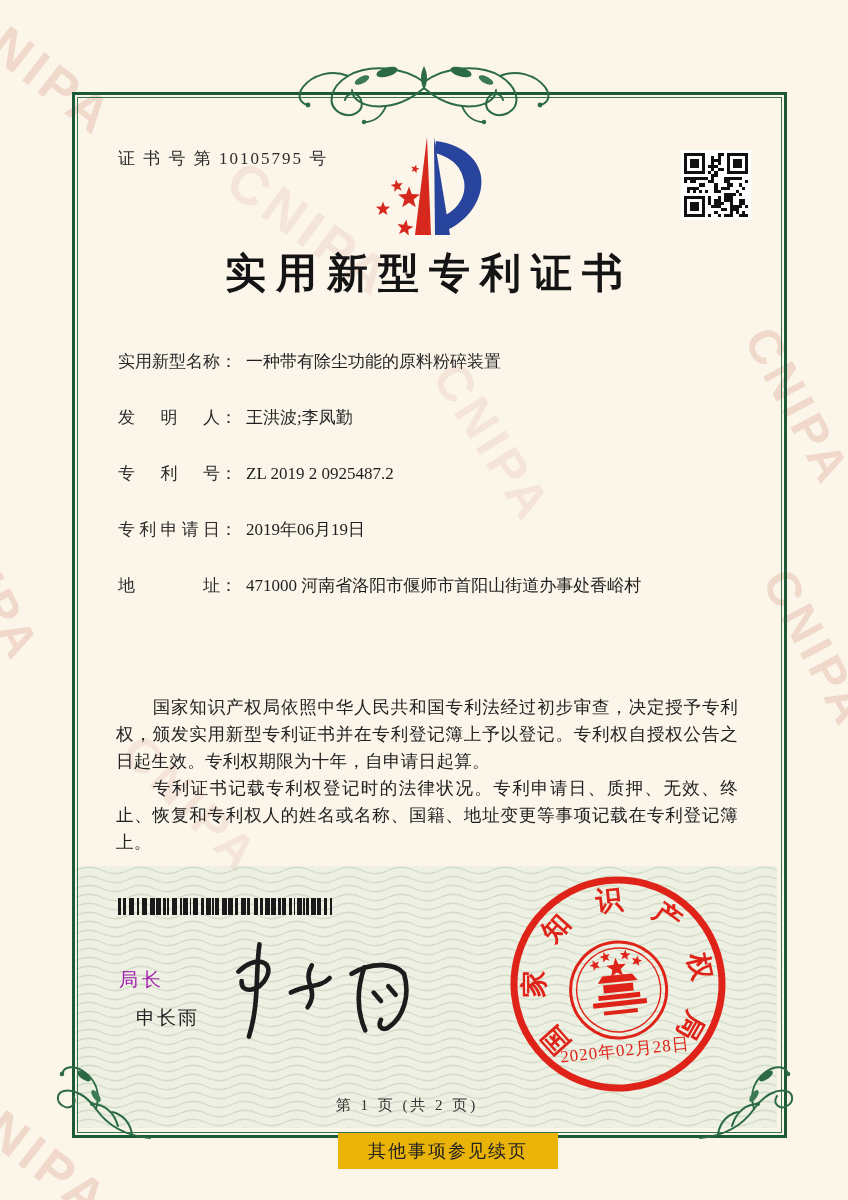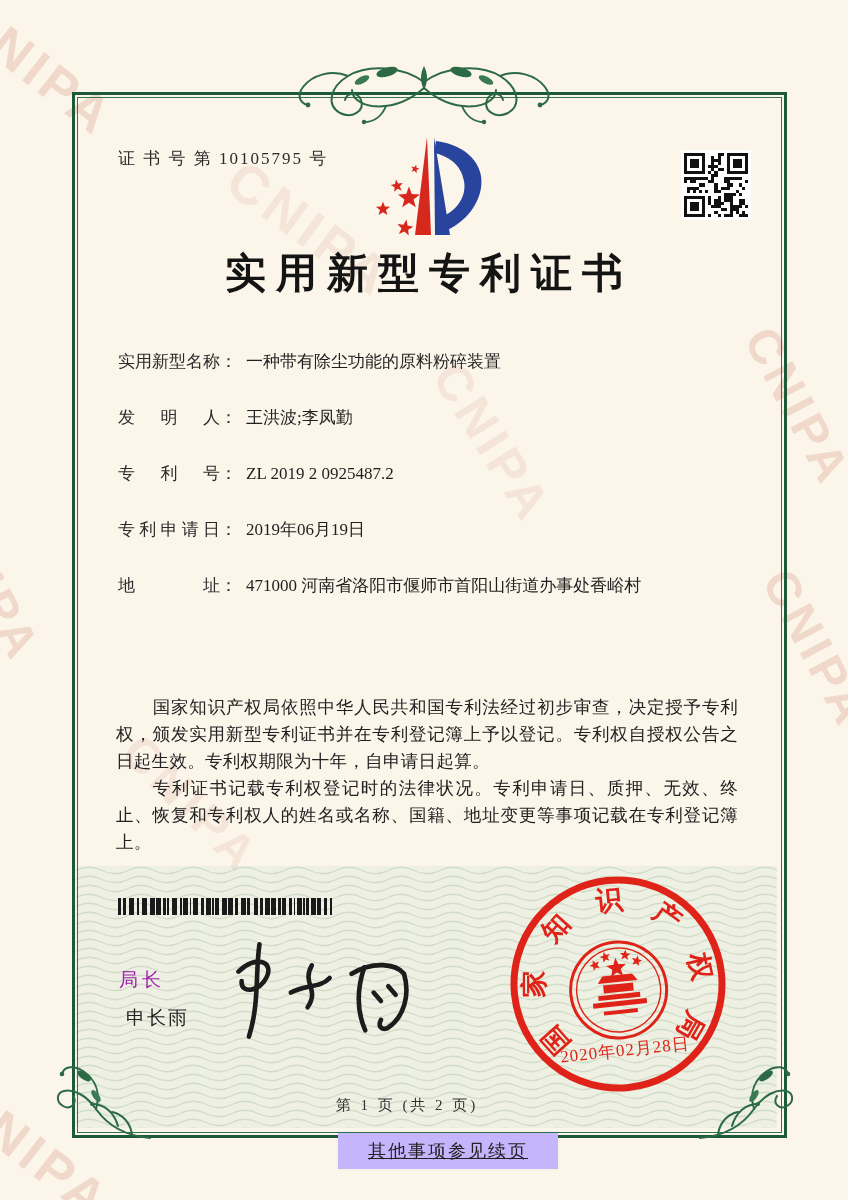--- a/index.html
+++ b/index.html
@@ -33,34 +33,34 @@
   .fcolon{display:inline-block;margin-right:9px;color:#2b2b2b;}
   .fvalue{color:#1f1f1f;}
   .pair2{margin-left:72px;}
   .pair2 .flabel2{color:#2b2b2b;}
   .paras{position:absolute;left:116px;top:694px;width:622px;font-size:17.5px;line-height:27px;
          color:#222;text-align:justify;letter-spacing:0.3px;}
   .paras p{margin:0;text-indent:2.1em;}
   .barcode{position:absolute;left:118px;top:898px;height:17px;display:flex;align-items:stretch;}
   .barcode div{height:100%;}
   .signer-role{position:absolute;left:119px;top:967px;font-size:19px;letter-spacing:4px;color:#a21caf;}
-  .signer-name{position:absolute;left:126px;top:1005px;font-size:19px;letter-spacing:2px;color:#222;}
+  .signer-name{position:absolute;left:136px;top:1005px;font-size:19px;letter-spacing:2px;color:#222;}
   .signature{position:absolute;left:228px;top:938px;}
   .seal{position:absolute;left:504px;top:870px;width:228px;height:228px;transform:rotate(-6deg);}
   .seal svg{position:absolute;left:0;top:0;}
   .seal-ring{position:absolute;left:0;top:0;width:228px;height:228px;}
   .seal-ring span{position:absolute;left:50%;top:50%;font-size:27px;font-weight:bold;
                   color:#e02318;font-family:"Liberation Serif",serif;}
   .seal-date{position:absolute;left:0;top:169px;width:228px;text-align:center;font-size:17px;
              color:#e02318;letter-spacing:1px;font-weight:500;}
   .pageinfo{position:absolute;left:0;top:1096px;width:814px;text-align:center;font-size:15px;
             letter-spacing:3px;color:#333;}
-  .contnote{position:absolute;left:448px;top:1133px;transform:translateX(-50%);background:#c4b5fd;
+  .contnote{position:absolute;left:448px;top:1133px;transform:translateX(-50%);background:#eab308;
             padding:6px 30px;font-size:18px;letter-spacing:2px;color:#222;white-space:nowrap;
-            box-shadow:0 0 4px rgba(0,0,0,0.04);text-decoration:underline;}
+            box-shadow:0 0 4px rgba(0,0,0,0.04);}
 </style>
 </head>
 <body>
 
 <div class="page">
 
   <div class="wm" style="left:-18px;top:-12px;font-size:52px;transform:rotate(38deg);">CNIPA</div>
   <div class="wm faint" style="left:252px;top:148px;font-size:54px;transform:rotate(36deg);">CNIPA</div>
   <div class="wm faint" style="left:470px;top:352px;font-size:50px;transform:rotate(58deg);">CNIPA</div>
   <div class="wm" style="left:782px;top:318px;font-size:48px;transform:rotate(62deg);">CNIPA</div>

